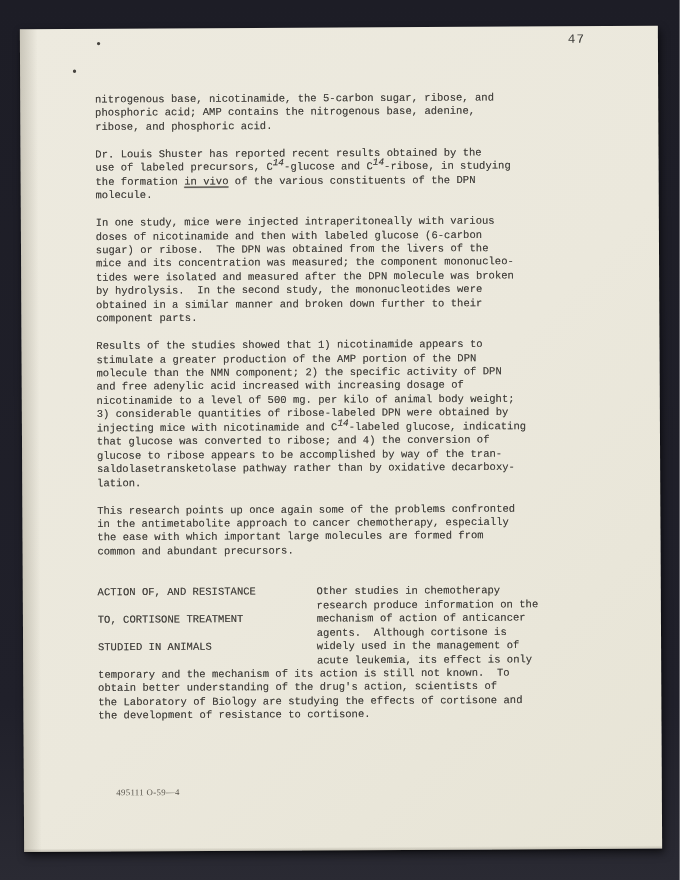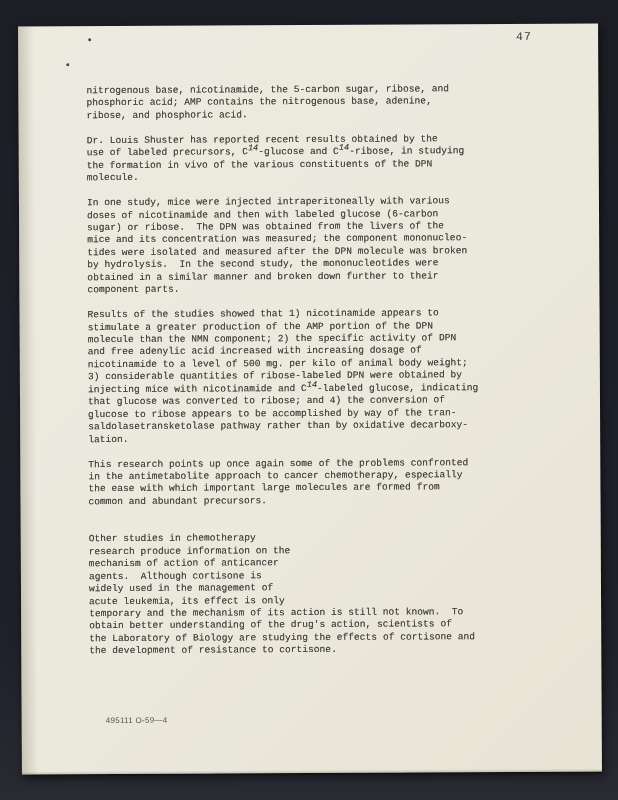--- a/index.html
+++ b/index.html
@@ -65,41 +65,42 @@
     white-space: pre-wrap;
     margin: 0 0 12.45px 0;
   }
   .seg-sup {
     position: relative;
     top: -4px;
     font-size: 8.6px;
     font-style: italic;
   }
   .seg-u {
+    text-decoration: underline;
     text-underline-offset: 2px;
   }
   .two-col {
     display: flex;
     margin-top: 24.9px;
     margin-bottom: 0;
   }
   .col-heading {
     white-space: pre-wrap;
     width: 199px;
     flex: 0 0 199px;
   }
   .col-text {
     white-space: pre-wrap;
     flex: 1 1 auto;
   }
   .continuation { margin-bottom: 0; }
   .print-code {
     position: absolute;
     left: 84px; top: 690px;
-    font-family: Liberation Sans, sans-serif;
+    font-family: Liberation Serif, serif;
     font-size: 8px;
     letter-spacing: 0.3px;
     color: #56524a;
   }
 </style>
 </head>
 <body>
 
 <div class="scan-bg">
   <div class="page">
@@ -140,20 +141,25 @@
 glucose to ribose appears to be accomplished by way of the tran-
 saldolasetransketolase pathway rather than by oxidative decarboxy-
 lation.</span></p>
 
       <p class="para"><span>This research points up once again some of the problems confronted
 in the antimetabolite approach to cancer chemotherapy, especially
 the ease with which important large molecules are formed from
 common and abundant precursors.</span></p>
 
       <div class="two-col">
+        <div class="col-heading">ACTION OF, AND RESISTANCE
+
+TO, CORTISONE TREATMENT
+
+STUDIED IN ANIMALS</div>
         <div class="col-text">Other studies in chemotherapy
 research produce information on the
 mechanism of action of anticancer
 agents.  Although cortisone is
 widely used in the management of
 acute leukemia, its effect is only</div>
       </div>
 
       <p class="para continuation">temporary and the mechanism of its action is still not known.  To
 obtain better understanding of the drug's action, scientists of

